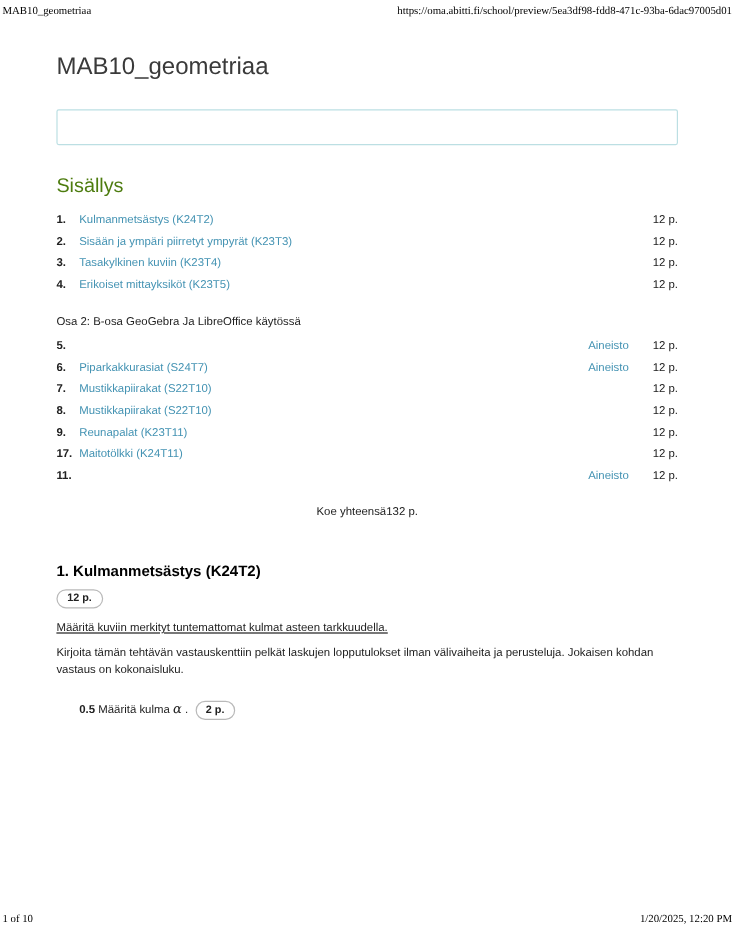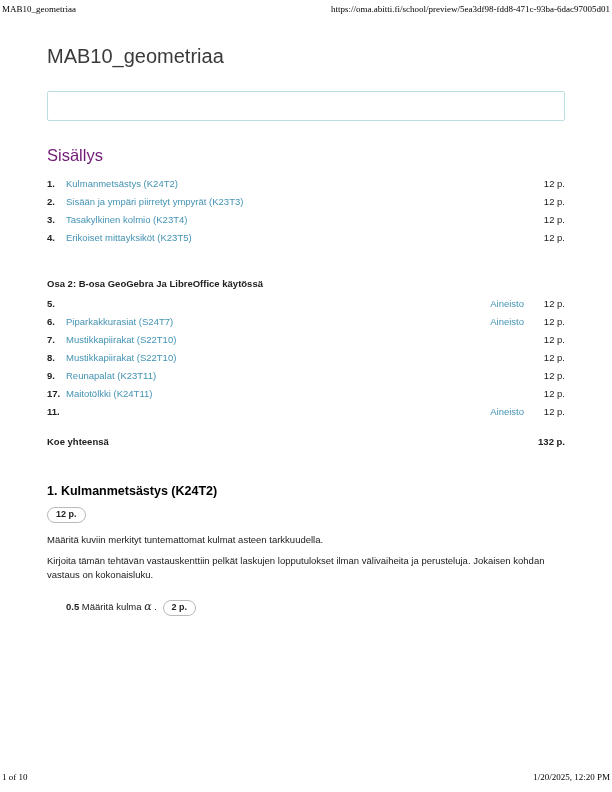--- a/index.html
+++ b/index.html
@@ -19,21 +19,21 @@
     position: absolute;
     left: 2px;
     right: 2px;
     display: flex;
     justify-content: space-between;
     font-family: "Liberation Serif", "DejaVu Serif", serif;
     font-size: 9px;
     color: #000000;
   }
   .print-bar.top { top: 4px; }
-  .print-bar.bottom { bottom: 10px; align-items: center; }
+  .print-bar.bottom { bottom: 22px; align-items: center; }
 
   .content { margin: 0 47px; width: 518px; }
 
   h1.exam-title {
     margin-top: 42px;
     font-size: 20px;
     line-height: 28px;
     font-weight: 400;
     color: #3a3a3a;
   }
@@ -42,54 +42,54 @@
     height: 30px;
     border: 1px solid #bcdfe3;
     border-radius: 2px;
     background: #ffffff;
   }
   h2.toc-heading {
     margin-top: 22px;
     font-size: 16.5px;
     line-height: 24px;
     font-weight: 400;
-    color: #701a75;
+    color: #4d7c0f;
   }
   .toc-list { margin-top: 8px; }
   .toc-list.part2 { margin-top: 2px; }
   .toc-row {
     display: flex;
     align-items: baseline;
     font-size: 9.5px;
     line-height: 18px;
     height: 18px;
   }
   .toc-num { width: 19px; font-weight: 600; flex: 0 0 auto; }
   a.toc-link, a.aineisto-link {
     color: #4493b3;
     text-decoration: none;
     cursor: pointer;
   }
   .flex-spacer { flex: 1 1 auto; }
   .toc-aineisto { flex: 0 0 auto; text-align: left; }
   .toc-points { flex: 0 0 auto; width: 41px; text-align: right; color: #212121; }
   .osa2-heading {
-    margin-top: 28px;
+    margin-top: 13px;
     font-size: 9.5px;
     line-height: 18px;
-    font-weight: 700;
+    font-weight: 400;
     color: #212121;
   }
   .total-row {
     margin-top: 12px;
     display: flex;
-    justify-content: space-between;
+    justify-content: center;
     font-size: 9.5px;
     line-height: 18px;
-    font-weight: 700;
+    font-weight: 400;
   }
   h3.question-heading {
     margin-top: 32px;
     font-size: 12.5px;
     line-height: 17px;
     font-weight: 700;
     color: #000000;
   }
   .badge-row { margin-top: 3px; }
   .points-badge {
@@ -97,21 +97,21 @@
     border: 1px solid #b9b9b9;
     border-radius: 10px;
     padding: 1px 8px 2px 8px;
     font-size: 9px;
     line-height: 11px;
     font-weight: 700;
     color: #212121;
     background: #ffffff;
   }
   p.instruction { font-size: 9.5px; line-height: 14px; color: #212121; }
-  p.instruction.first { margin-top: 10px; }
+  p.instruction.first { margin-top: 10px; text-decoration: underline; }
   p.instruction.second { margin-top: 7px; }
   .sub-question {
     margin-top: 17px;
     padding-left: 19px;
     font-size: 9.5px;
     line-height: 15px;
     color: #212121;
   }
   .sub-number { font-weight: 700; }
   .math-symbol {
@@ -149,21 +149,21 @@
   </div>
         <div class="toc-row">
     <span class="toc-num">2.</span>
     <a class="toc-link">Sisään ja ympäri piirretyt ympyrät (K23T3)</a>
     <span class="flex-spacer"></span>
     <a class="aineisto-link toc-aineisto"></a>
     <span class="toc-points">12 p.</span>
   </div>
         <div class="toc-row">
     <span class="toc-num">3.</span>
-    <a class="toc-link">Tasakylkinen kolmio (K23T4)</a>
+    <a class="toc-link">Tasakylkinen kuviin (K23T4)</a>
     <span class="flex-spacer"></span>
     <a class="aineisto-link toc-aineisto"></a>
     <span class="toc-points">12 p.</span>
   </div>
         <div class="toc-row">
     <span class="toc-num">4.</span>
     <a class="toc-link">Erikoiset mittayksiköt (K23T5)</a>
     <span class="flex-spacer"></span>
     <a class="aineisto-link toc-aineisto"></a>
     <span class="toc-points">12 p.</span>

